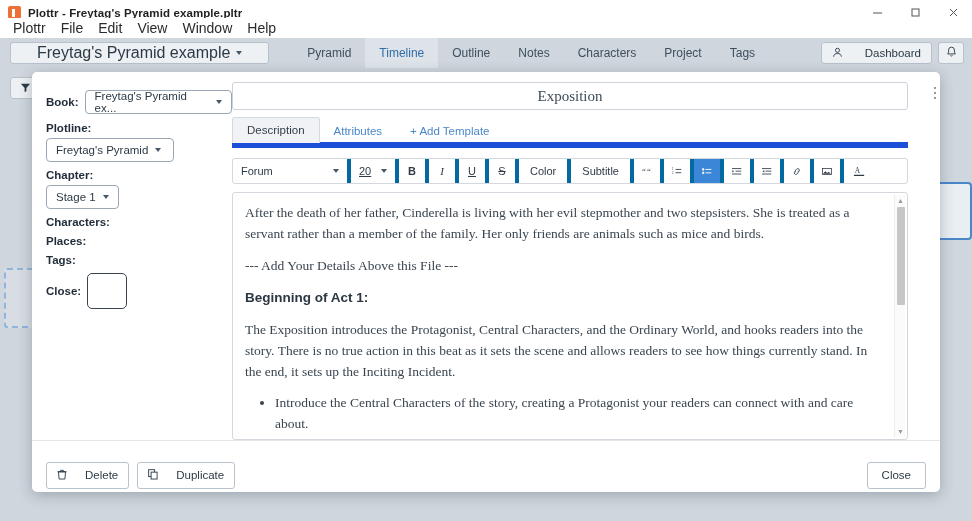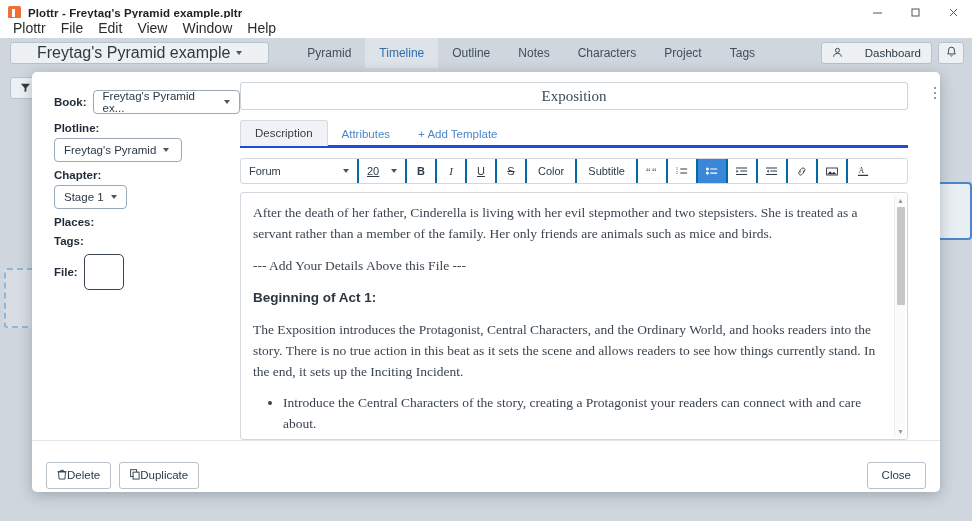--- a/index.html
+++ b/index.html
@@ -91,21 +91,21 @@
     content: ""; position: absolute; right: -14px; top: 26px; width: 14px; height: 2px; background: #4a87c8;
   }
 
   
   .modal {
     position: absolute; left: 32px; top: 72px; width: 908px; height: 420px;
     background: #ffffff; border-radius: 5px;
     box-shadow: 0 3px 14px rgba(40,55,70,.30);
     display: flex; flex-direction: column;
   }
-  .modal-body { flex: 1; display: flex; padding: 10px 12px 0 22px; position: relative; min-height: 0; }
+  .modal-body { flex: 1; display: flex; padding: 10px 12px 0 14px; position: relative; min-height: 0; }
 
   
   .meta-col { width: 186px; flex-shrink: 0; padding-top: 8px; }
   .meta-label { font-size: 11.5px; color: #1f2b38; font-weight: bold; margin-bottom: 4px; }
   .meta-row { margin-bottom: 7px; }
   .meta-row.inline { display: flex; align-items: center; gap: 6px; margin-bottom: 8px; }
   .sel {
     display: inline-flex; align-items: center; gap: 7px; height: 24px;
     border: 1px solid #9aa7b4; border-radius: 4px; background: #fff;
     padding: 0 9px; font-size: 11.5px; color: #2b3a46;
@@ -115,21 +115,21 @@
     width: 40px; height: 36px; border: 1.5px solid #3a4450; border-radius: 5px; background: #fff;
   }
 
   
   .editor-col { flex: 1; min-width: 0; display: flex; flex-direction: column; padding-right: 20px; }
   .card-title {
     height: 28px; border: 1px solid #ccd3da; border-radius: 3px; background: #fff;
     display: flex; align-items: center; justify-content: center;
     font-size: 15px; color: #3d4a57; font-family: "Liberation Serif", serif;
   }
-  .doc-tabs { display: flex; align-items: flex-end; height: 30px; margin-top: 8px; border-bottom: 3px solid #1d4ed8; }
+  .doc-tabs { display: flex; align-items: flex-end; height: 30px; margin-top: 8px; border-bottom: 6px solid #1d4ed8; }
   .doc-tab {
     font-size: 11.5px; padding: 6px 14px; color: #4a87c8; position: relative; top: 1px;
   }
   .doc-tab.active {
     color: #333e49; background: #f0f2f5;
     border: 1px solid #d4dae0; border-bottom-color: #f0f2f5; border-radius: 3px 3px 0 0;
   }
   .kebab-btn {
     position: absolute; right: -4px; top: 8px; width: 18px; height: 26px;
     display: flex; flex-direction: column; align-items: center; justify-content: center; gap: 2.5px;
@@ -137,21 +137,21 @@
   .kebab-btn i { width: 2.5px; height: 2.5px; background: #6a7885; border-radius: 50%; display: block; }
 
   
   .toolbar {
     display: flex; align-items: center; margin-top: 10px;
     border: 1px solid #d2d8de; border-radius: 3px; height: 26px; background: #fff;
     overflow: hidden; width: 100%;
   }
   .tb {
     height: 100%; display: flex; align-items: center; justify-content: center;
-    border-right: 2px solid #0369a1; font-size: 11px; color: #2f3b47; padding: 0 8px;
+    border-right: 4px solid #0369a1; font-size: 11px; color: #2f3b47; padding: 0 8px;
     flex-shrink: 0;
   }
   .tb.font { width: 118px; justify-content: space-between; }
   .tb.size { width: 48px; justify-content: space-between; text-decoration: underline; }
   .tb.ico { width: 30px; }
   .tb.txt { padding: 0 11px; }
   .tb.active { background: #3c86d8; color: #fff; }
   .tb.active svg { stroke: #fff; fill: #fff; }
   .tb:last-child { border-right: none; }
 
@@ -177,21 +177,21 @@
               background: #c6c6c6; border-radius: 1px; }
   .sb-arrow { position: absolute; left: 2px; color: #9a9a9a; font-size: 7px; }
 
   
   .modal-footer {
     height: 52px; border-top: 1px solid #e2e6ea; display: flex; align-items: center;
     padding: 0 14px; flex-shrink: 0;
   }
   .btn {
     height: 27px; border: 1px solid #b9c2cb; border-radius: 3px; background: #fff;
-    display: inline-flex; align-items: center; gap: 0; padding: 0 10px;
+    display: inline-flex; align-items: center; gap: 18px; padding: 0 10px;
     font-size: 11.5px; color: #2b3a46; margin-right: 8px; margin-top: 17px;
   }
   .btn.right { margin-right: 0; margin-left: auto; padding: 0 14px; }
 </style>
 </head>
 <body>
 
 <div class="app">
 
   <div class="titlebar">
@@ -297,27 +297,30 @@
 
         <div class="meta-row">
           <div class="meta-label">Chapter:</div>
           <div class="sel">
             <span>Stage 1</span>
             <span class="caret"></span>
           </div>
         </div>
 
         <div class="meta-row">
+          <div class="meta-label">Characters:</div>
+        </div>
+        <div class="meta-row">
           <div class="meta-label">Places:</div>
         </div>
         <div class="meta-row">
           <div class="meta-label">Tags:</div>
         </div>
         <div class="meta-row inline">
-          <span class="meta-label" style="margin-bottom:0">File:</span>
+          <span class="meta-label" style="margin-bottom:0">Close:</span>
           <div class="color-swatch"></div>
         </div>
       </div>
 
       <div class="editor-col">
         <div class="card-title">Exposition</div>
 
         <div class="doc-tabs">
           <div class="doc-tab active">Description</div>
           <div class="doc-tab">Attributes</div>

